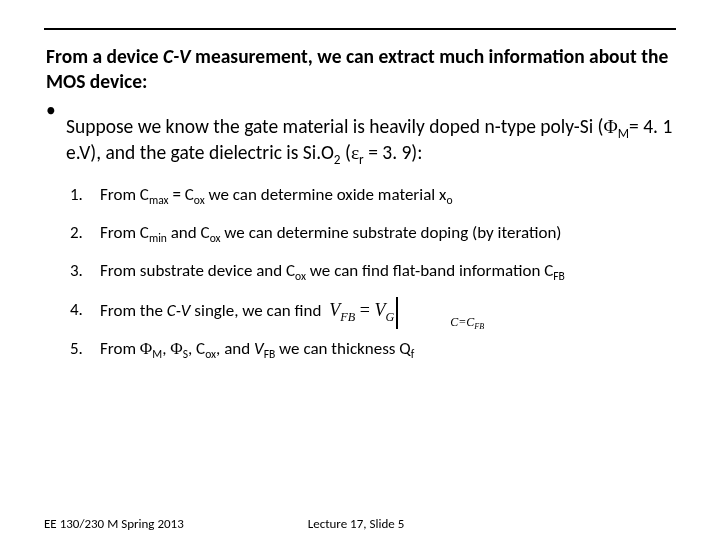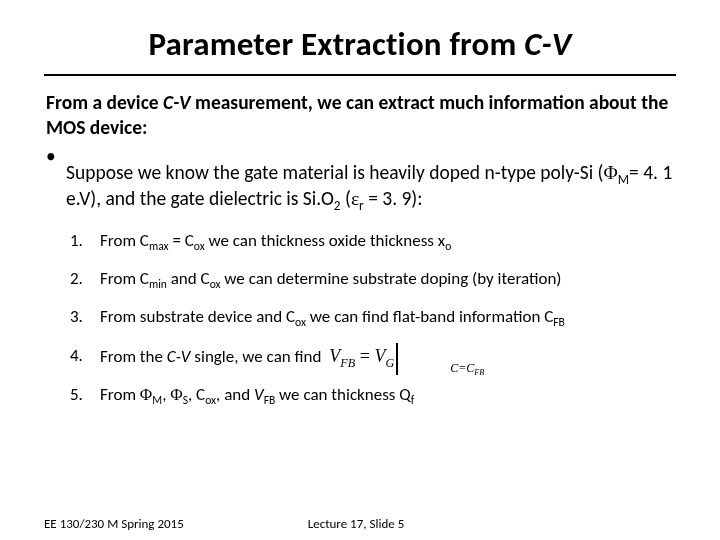--- a/index.html
+++ b/index.html
@@ -27,23 +27,20 @@
   .eqimg .cond { font-size: 12px; font-style: italic; position: relative; top: 10px; left: 2px; white-space: nowrap; margin-left: 48px; }
   .footer { position: absolute; bottom: 24px; left: 44px; right: 44px; font-size: 13px; }
   .footer .left { position: absolute; left: 0; }
   .footer .center { position: absolute; left: 0; right: 8px; text-align: center; }
 </style>
 </head>
 <body>
 
 <div class="slide">
 
-  <div class="title">
-    <span>Parameter Extraction from </span><span class="cv">C-V</span>
-  </div>
 
   <hr class="rule">
 
   <div class="lead">
     <span>From a device </span><span class="cv">C-V</span><span> measurement, we can extract much information about the MOS device:</span>
   </div>
 
   <div class="bullet-wrap">
     <div class="bullet">
       <div class="dot">•</div>
@@ -51,21 +48,21 @@
         <span>Suppose we know the gate material is heavily doped n-type poly-Si (</span><span class="greek">Φ</span><span class="sub">M</span><span>= 4. 1 e.V), and the gate dielectric is Si.O</span><span class="sub">2</span><span> (</span><span class="greek">ε</span><span class="sub">r</span><span> = 3. 9):</span>
       </div>
     </div>
   </div>
 
   <div class="list">
 
     <div class="li">
       <div class="num">1.</div>
       <div class="body">
-        <span>From C</span><span class="sub">max</span><span> = C</span><span class="sub">ox</span><span> we can thickness oxide thickness x</span><span class="sub">o</span>
+        <span>From C</span><span class="sub">max</span><span> = C</span><span class="sub">ox</span><span> we can determine oxide material x</span><span class="sub">o</span>
       </div>
     </div>
 
     <div class="li">
       <div class="num">2.</div>
       <div class="body">
         <span>From C</span><span class="sub">min</span><span> and C</span><span class="sub">ox</span><span> we can determine substrate doping (by iteration)</span>
       </div>
     </div>
 
@@ -89,17 +86,17 @@
     <div class="li">
       <div class="num">5.</div>
       <div class="body">
         <span>From </span><span class="greek">Φ</span><span class="sub">M</span><span>, </span><span class="greek">Φ</span><span class="sub">S</span><span>, C</span><span class="sub">ox</span><span>, and </span><span class="it">V</span><span class="sub">FB</span><span> we can thickness Q</span><span class="sub">f</span>
       </div>
     </div>
 
   </div>
 
   <div class="footer">
-    <span class="left">EE 130/230 M Spring 2015</span>
+    <span class="left">EE 130/230 M Spring 2013</span>
     <span class="center">Lecture 17, Slide 5</span>
   </div>
 
 </div>
 
 </body></html>

